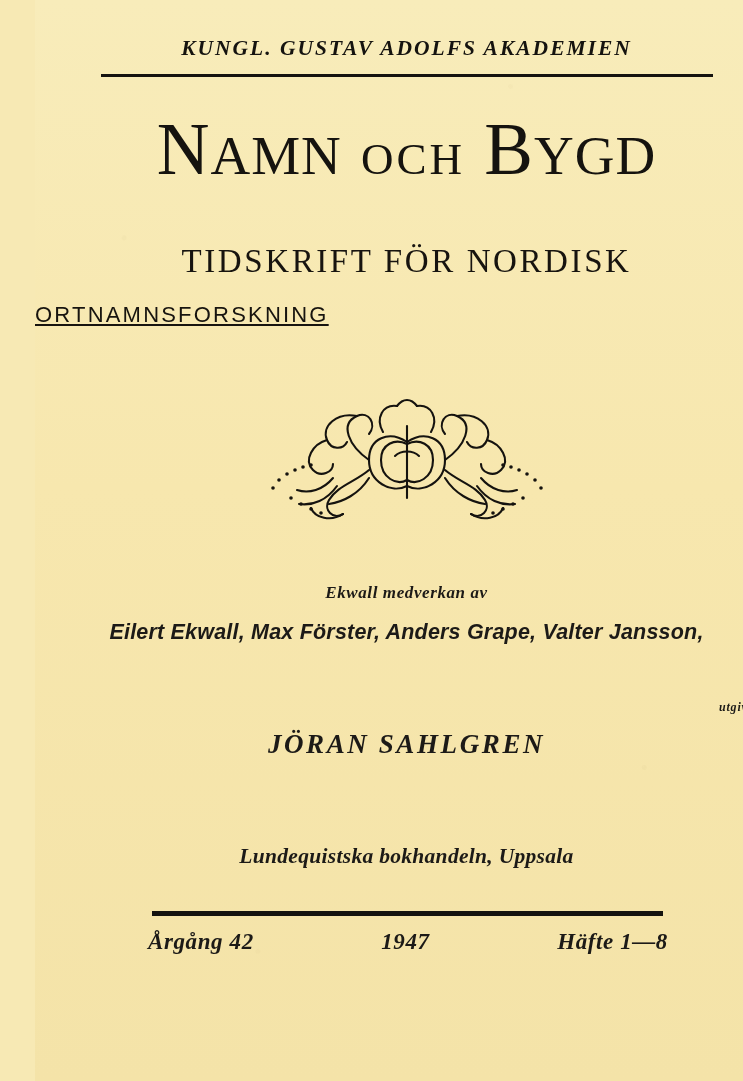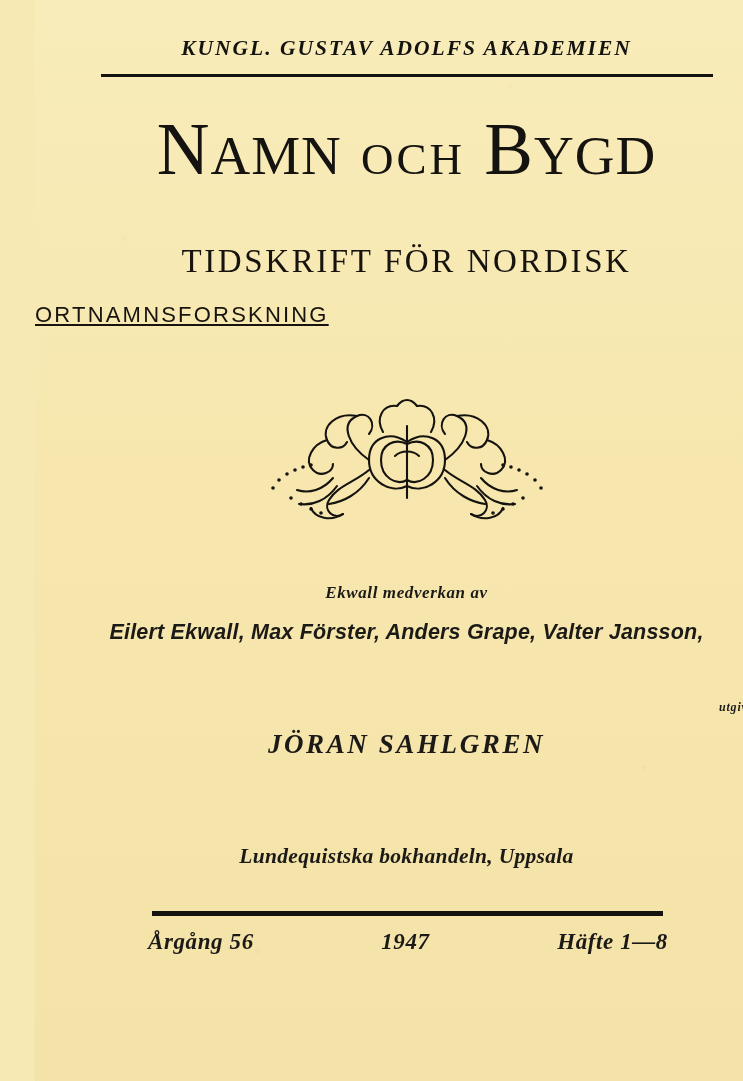--- a/index.html
+++ b/index.html
@@ -276,17 +276,17 @@
   <div class="editor-lead">utgiven av</div>
   <div class="editor-name">JÖRAN SAHLGREN</div>
 
   <div class="publishers">
     <div>Lundequistska bokhandeln, Uppsala</div>
   </div>
 
   <div class="rule-bottom"></div>
 
   <div class="imprint">
-    <span>Årgång 56</span>
+    <span>Årgång 42</span>
     <span>1947</span>
     <span>Häfte 1—8</span>
   </div>
 </div>
 
 </body></html>

